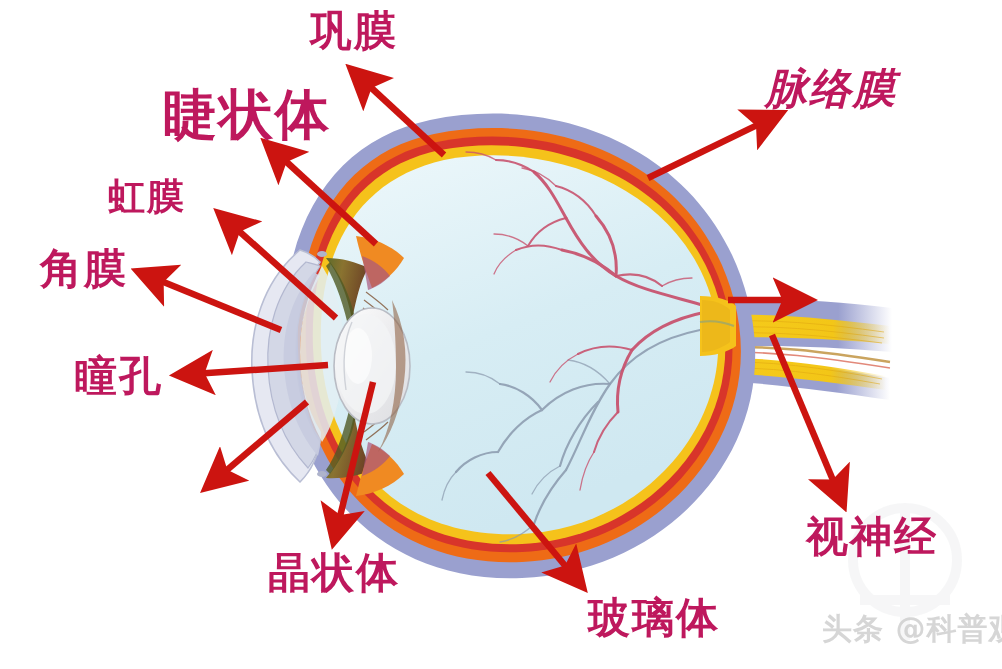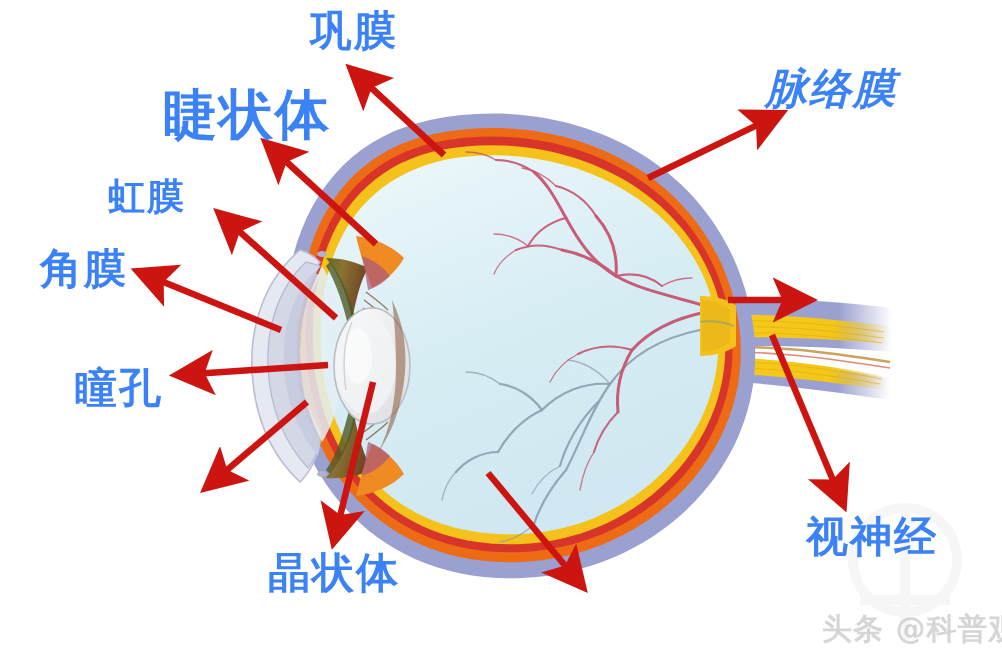--- a/index.html
+++ b/index.html
@@ -1,20 +1,20 @@
 <!DOCTYPE html>
 <html><head>
 <meta charset="utf-8">
 <style>
   html,body{margin:0;padding:0;background:#fff;}
   body{width:1002px;height:669px;overflow:hidden;
        font-family:"DejaVu Sans","Liberation Sans",sans-serif;}
   #stage{position:relative;width:1002px;height:669px;background:#ffffff;}
   #art{position:absolute;left:0;top:0;width:1002px;height:669px;}
-  .lbl{position:absolute;color:#3b82f6;font-weight:700;white-space:nowrap;
+  .lbl{position:absolute;color:#be185d;font-weight:700;white-space:nowrap;
        letter-spacing:2px;line-height:1;
        font-family:"DejaVu Sans","Liberation Sans",sans-serif;}
   .wm{position:absolute;color:#cfcfcf;font-weight:700;white-space:nowrap;
       letter-spacing:1px;line-height:1;opacity:.85;}
 </style>
 </head>
 <body>
 
 <div id="stage">
 
@@ -204,20 +204,21 @@
       <circle cx="905" cy="560" r="52"></circle>
       <path d="M905,512 L905,640"></path>
       <path d="M860,600 L950,600"></path>
     </g>
   </svg>
 
   <div class="lbl" style="left:310px;top:10px;font-size:42px;">巩膜</div>
   <div class="lbl" style="left:163px;top:88px;font-size:54px;">睫状体</div>
   <div class="lbl" style="left:108px;top:178px;font-size:37px;">虹膜</div>
   <div class="lbl" style="left:40px;top:248px;font-size:42px;">角膜</div>
-  <div class="lbl" style="left:75px;top:355px;font-size:42px;margin-top:12px;">瞳孔</div>
+  <div class="lbl" style="left:75px;top:355px;font-size:42px;">瞳孔</div>
   <div class="lbl" style="left:268px;top:552px;font-size:42px;">晶状体</div>
   <div class="lbl" style="left:765px;top:68px;font-size:42px;font-style:italic;">脉络膜</div>
   <div class="lbl" style="left:806px;top:516px;font-size:42px;">视神经</div>
+  <div class="lbl" style="left:588px;top:597px;font-size:42px;">玻璃体</div>
 
   <div class="wm" style="left:822px;top:614px;font-size:30px;">头条 @科普观</div>
 
 </div>
 
 </body></html>

